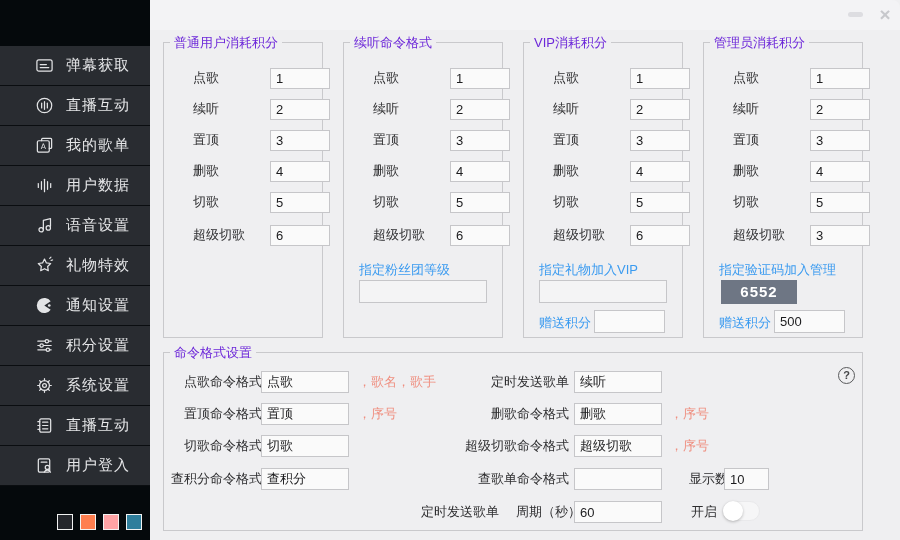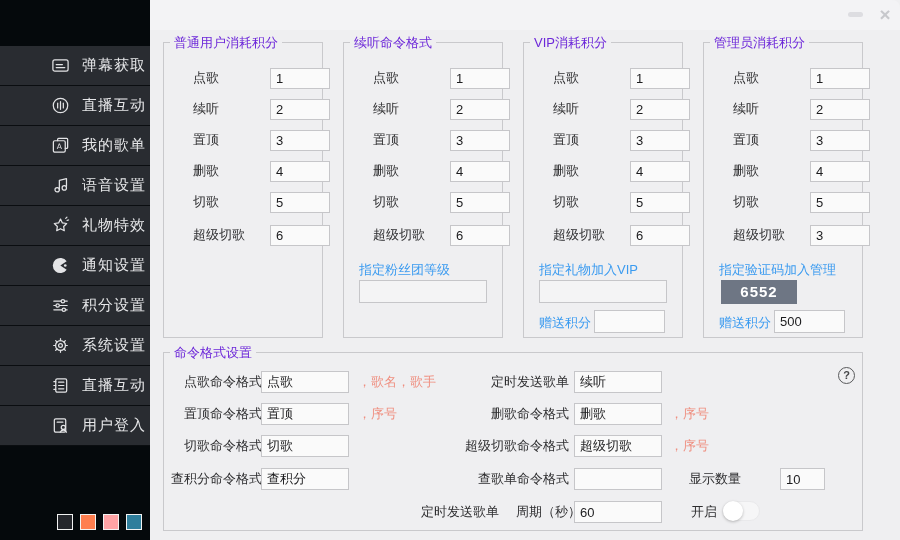--- a/index.html
+++ b/index.html
@@ -4,21 +4,21 @@
 <style>
   * { margin:0; padding:0; box-sizing:border-box; }
   html,body { width:900px; height:540px; overflow:hidden;
     font-family:"Liberation Sans","DejaVu Sans",sans-serif; background:#efeff1; }
   .app { position:relative; width:900px; height:540px; }
 
   
   .sidebar { position:absolute; left:0; top:0; width:150px; height:540px; background:#05090c; }
   .nav { position:absolute; left:0; top:46px; width:150px; }
   .nav-item { height:40px; background:#292c31; border-bottom:1px solid #0a0d10;
-    display:flex; align-items:center; padding-left:49px; cursor:pointer; }
+    display:flex; align-items:center; padding-left:33px; cursor:pointer; }
   .nav-item .nicon { width:22px; height:20px; margin-right:11px; display:flex; align-items:center; justify-content:center; }
   .nav-item svg { stroke:#e3e4e6; fill:none; stroke-width:1.3; stroke-linecap:round; stroke-linejoin:round; }
   .nav-item .nlabel { color:#e6e7e9; font-size:15px; letter-spacing:1px; white-space:nowrap; }
   .swatches { position:absolute; left:57px; top:514px; display:flex; gap:7px; }
   .swatch { width:16px; height:16px; border:1.5px solid #f2f2f2; cursor:pointer; }
 
   
   .titlebar { position:absolute; left:150px; top:0; width:750px; height:30px;
     background:#f3f3f5; border-top-right-radius:8px; }
   .btn-min { position:absolute; left:698px; top:12px; width:15px; height:5px;
@@ -104,20 +104,32 @@
         <span class="nicon">
           <svg width="19" height="19" viewBox="0 0 20 20">
               <path d="M7 5 V3.5 a1 1 0 0 1 1-1 h8.5 a1 1 0 0 1 1 1 v8.5 a1 1 0 0 1 -1 1 H15"></path>
               <rect x="2.5" y="5" width="12.5" height="12" rx="1.5"></rect>
               <text x="8.7" y="14" font-size="8" stroke="none" fill="#e3e4e6" text-anchor="middle" font-family="DejaVu Sans,sans-serif">A</text>
             </svg>
         </span>
         <span class="nlabel">我的歌单</span>
       </div>
 
+      <div class="nav-item">
+        <span class="nicon">
+          <svg width="19" height="19" viewBox="0 0 20 20">
+              <line x1="3.5" y1="8" x2="3.5" y2="12"></line>
+              <line x1="6.8" y1="6" x2="6.8" y2="14"></line>
+              <line x1="10" y1="3.5" x2="10" y2="16.5"></line>
+              <line x1="13.2" y1="6" x2="13.2" y2="14"></line>
+              <line x1="16.5" y1="8" x2="16.5" y2="12"></line>
+            </svg>
+        </span>
+        <span class="nlabel">用户数据</span>
+      </div>
 
       <div class="nav-item">
         <span class="nicon">
           <svg width="19" height="19" viewBox="0 0 20 20">
               <circle cx="6.5" cy="14.5" r="2.3"></circle>
               <path d="M8.8 14.5 V4.5 l7.5 -1.8 v8"></path>
               <circle cx="14" cy="12.5" r="2.3"></circle>
             </svg>
         </span>
         <span class="nlabel">语音设置</span>
@@ -369,21 +381,21 @@
         <input class="cinput" style="left: 410px; width: 88px;" value="超级切歌">
         <span class="chint" style="left:506px">，序号</span>
       </div>
 
       <div class="crow" style="top:115px">
         <span class="clabel" style="left:2px; width:96px">查积分命令格式</span>
         <input class="cinput" style="left: 97px; width: 88px;" value="查积分">
         <span class="clabel" style="left:260px; width:145px">查歌单命令格式</span>
         <input class="cinput" style="left: 410px; width: 88px;" value="">
         <span class="clabel" style="left:495px; width:82px">显示数量</span>
-        <input class="cinput" style="left: 616px; width: 45px;" value="10">
+        <input class="cinput" style="left: 560px; width: 45px;" value="10">
       </div>
 
       <div class="crow" style="top:148px">
         <span class="clabel" style="left:257px; width:85px; text-align:left">定时发送歌单</span>
         <span class="clabel" style="left:352px; width:70px; text-align:left">周期（秒）</span>
         <input class="cinput" style="left: 410px; width: 88px;" value="60">
         <span class="clabel" style="left:527px; width:30px; text-align:left">开启</span>
         <div class="toggle" id="timed-toggle">
             <div class="knob"></div>
           </div>

